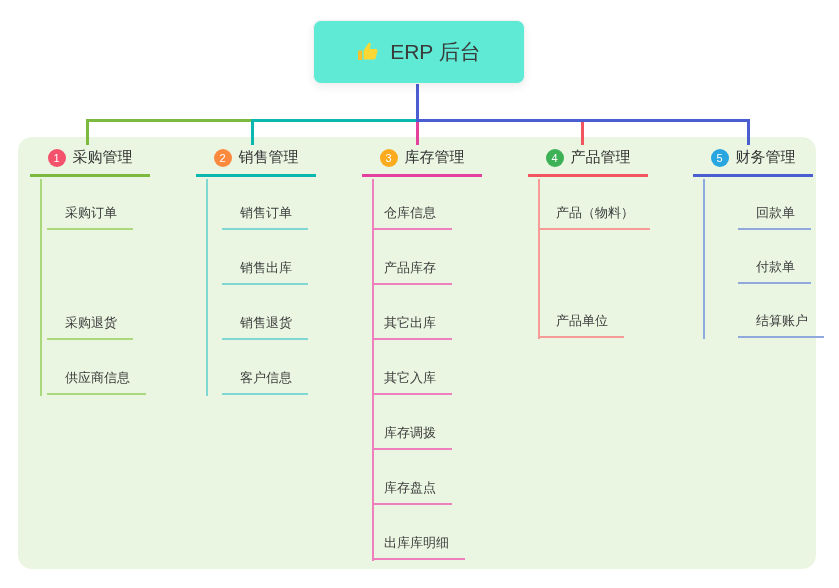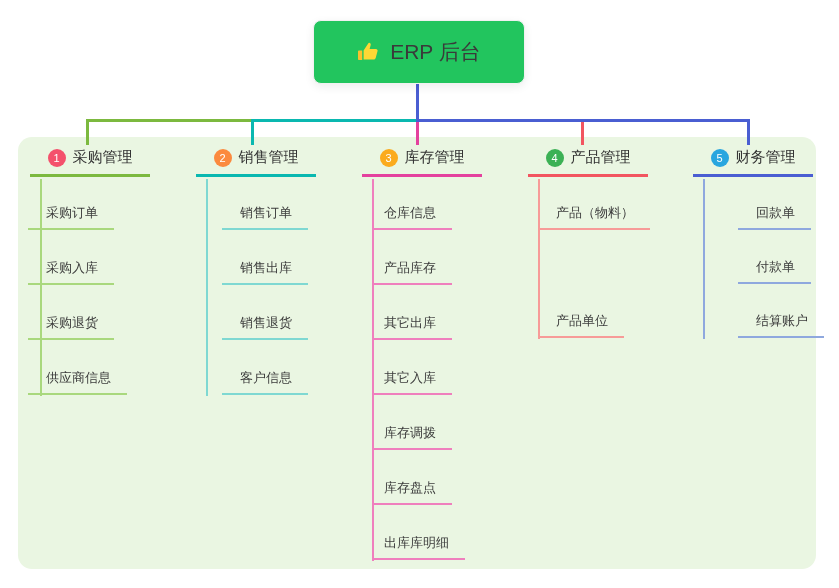--- a/index.html
+++ b/index.html
@@ -8,21 +8,21 @@
     font-family:"Liberation Sans","DejaVu Sans",sans-serif;
     color:#333;background:#ffffff;
   }
   .panel{
     position:absolute;left:18px;top:137px;width:798px;height:432px;
     background:#eaf6e2;border-radius:14px;
   }
   
   .root-card{
     position:absolute;left:313px;top:20px;width:210px;height:62px;
-    background:#22c55e;border:1px solid #f1f1f1;border-radius:8px;
+    background:#5eead4;border:1px solid #f1f1f1;border-radius:8px;
     box-shadow:0 3px 10px rgba(0,0,0,0.07);
     display:flex;align-items:center;justify-content:center;gap:9px;
     font-size:21px;color:#3a3a3a;cursor:pointer;
   }
   .thumb-ic{display:inline-flex;align-items:center;}
   
   .ln{position:absolute;}
   .stem      {left:416px;top:82px;width:3px;height:38px;background:#4a5ed2;}
   .h-green   {left:86px; top:119px;width:333px;height:3px;background:#7cb93f;}
   .h-teal    {left:251px;top:119px;width:168px;height:3px;background:#0ab8b0;}
@@ -56,21 +56,21 @@
   .v3{left:372px;height:382px;background:#ef7fbd;}
   .v4{left:538px;height:160px;background:#f79b98;}
   .v5{left:703px;height:160px;background:#8fa8de;}
   
   .child{
     position:absolute;display:inline-block;
     font-size:13px;line-height:16px;color:#3c3c3c;
     padding:0 16px 7px 18px;cursor:pointer;white-space:nowrap;
     border-bottom:2px solid transparent;
   }
-  .c1{left:28px; border-color:#a9d87d;}
+  .c1{left:47px; border-color:#a9d87d;}
   .c2{left:206px;border-color:#7fd8d2;margin-left:16px;}
   .c3{left:372px;border-color:#ef7fbd;padding-left:12px;}
   .c4{left:538px;border-color:#f79b98;}
   .c5{left:703px;border-color:#8fa8de;margin-left:35px;}
 </style>
 </head>
 <body>
 
 <div class="stage">
 
@@ -117,21 +117,20 @@
     <span>财务管理</span>
   </div>
 
   <div class="vline v1"></div>
   <div class="vline v2"></div>
   <div class="vline v3"></div>
   <div class="vline v4"></div>
   <div class="vline v5"></div>
 
   <div class="child c1" style="top:205px">采购订单</div>
-  <div class="child c1" style="top:260px">采购入库</div>
   <div class="child c1" style="top:315px">采购退货</div>
   <div class="child c1" style="top:370px">供应商信息</div>
 
   <div class="child c2" style="top:205px">销售订单</div>
   <div class="child c2" style="top:260px">销售出库</div>
   <div class="child c2" style="top:315px">销售退货</div>
   <div class="child c2" style="top:370px">客户信息</div>
 
   <div class="child c3" style="top:205px">仓库信息</div>
   <div class="child c3" style="top:260px">产品库存</div>

